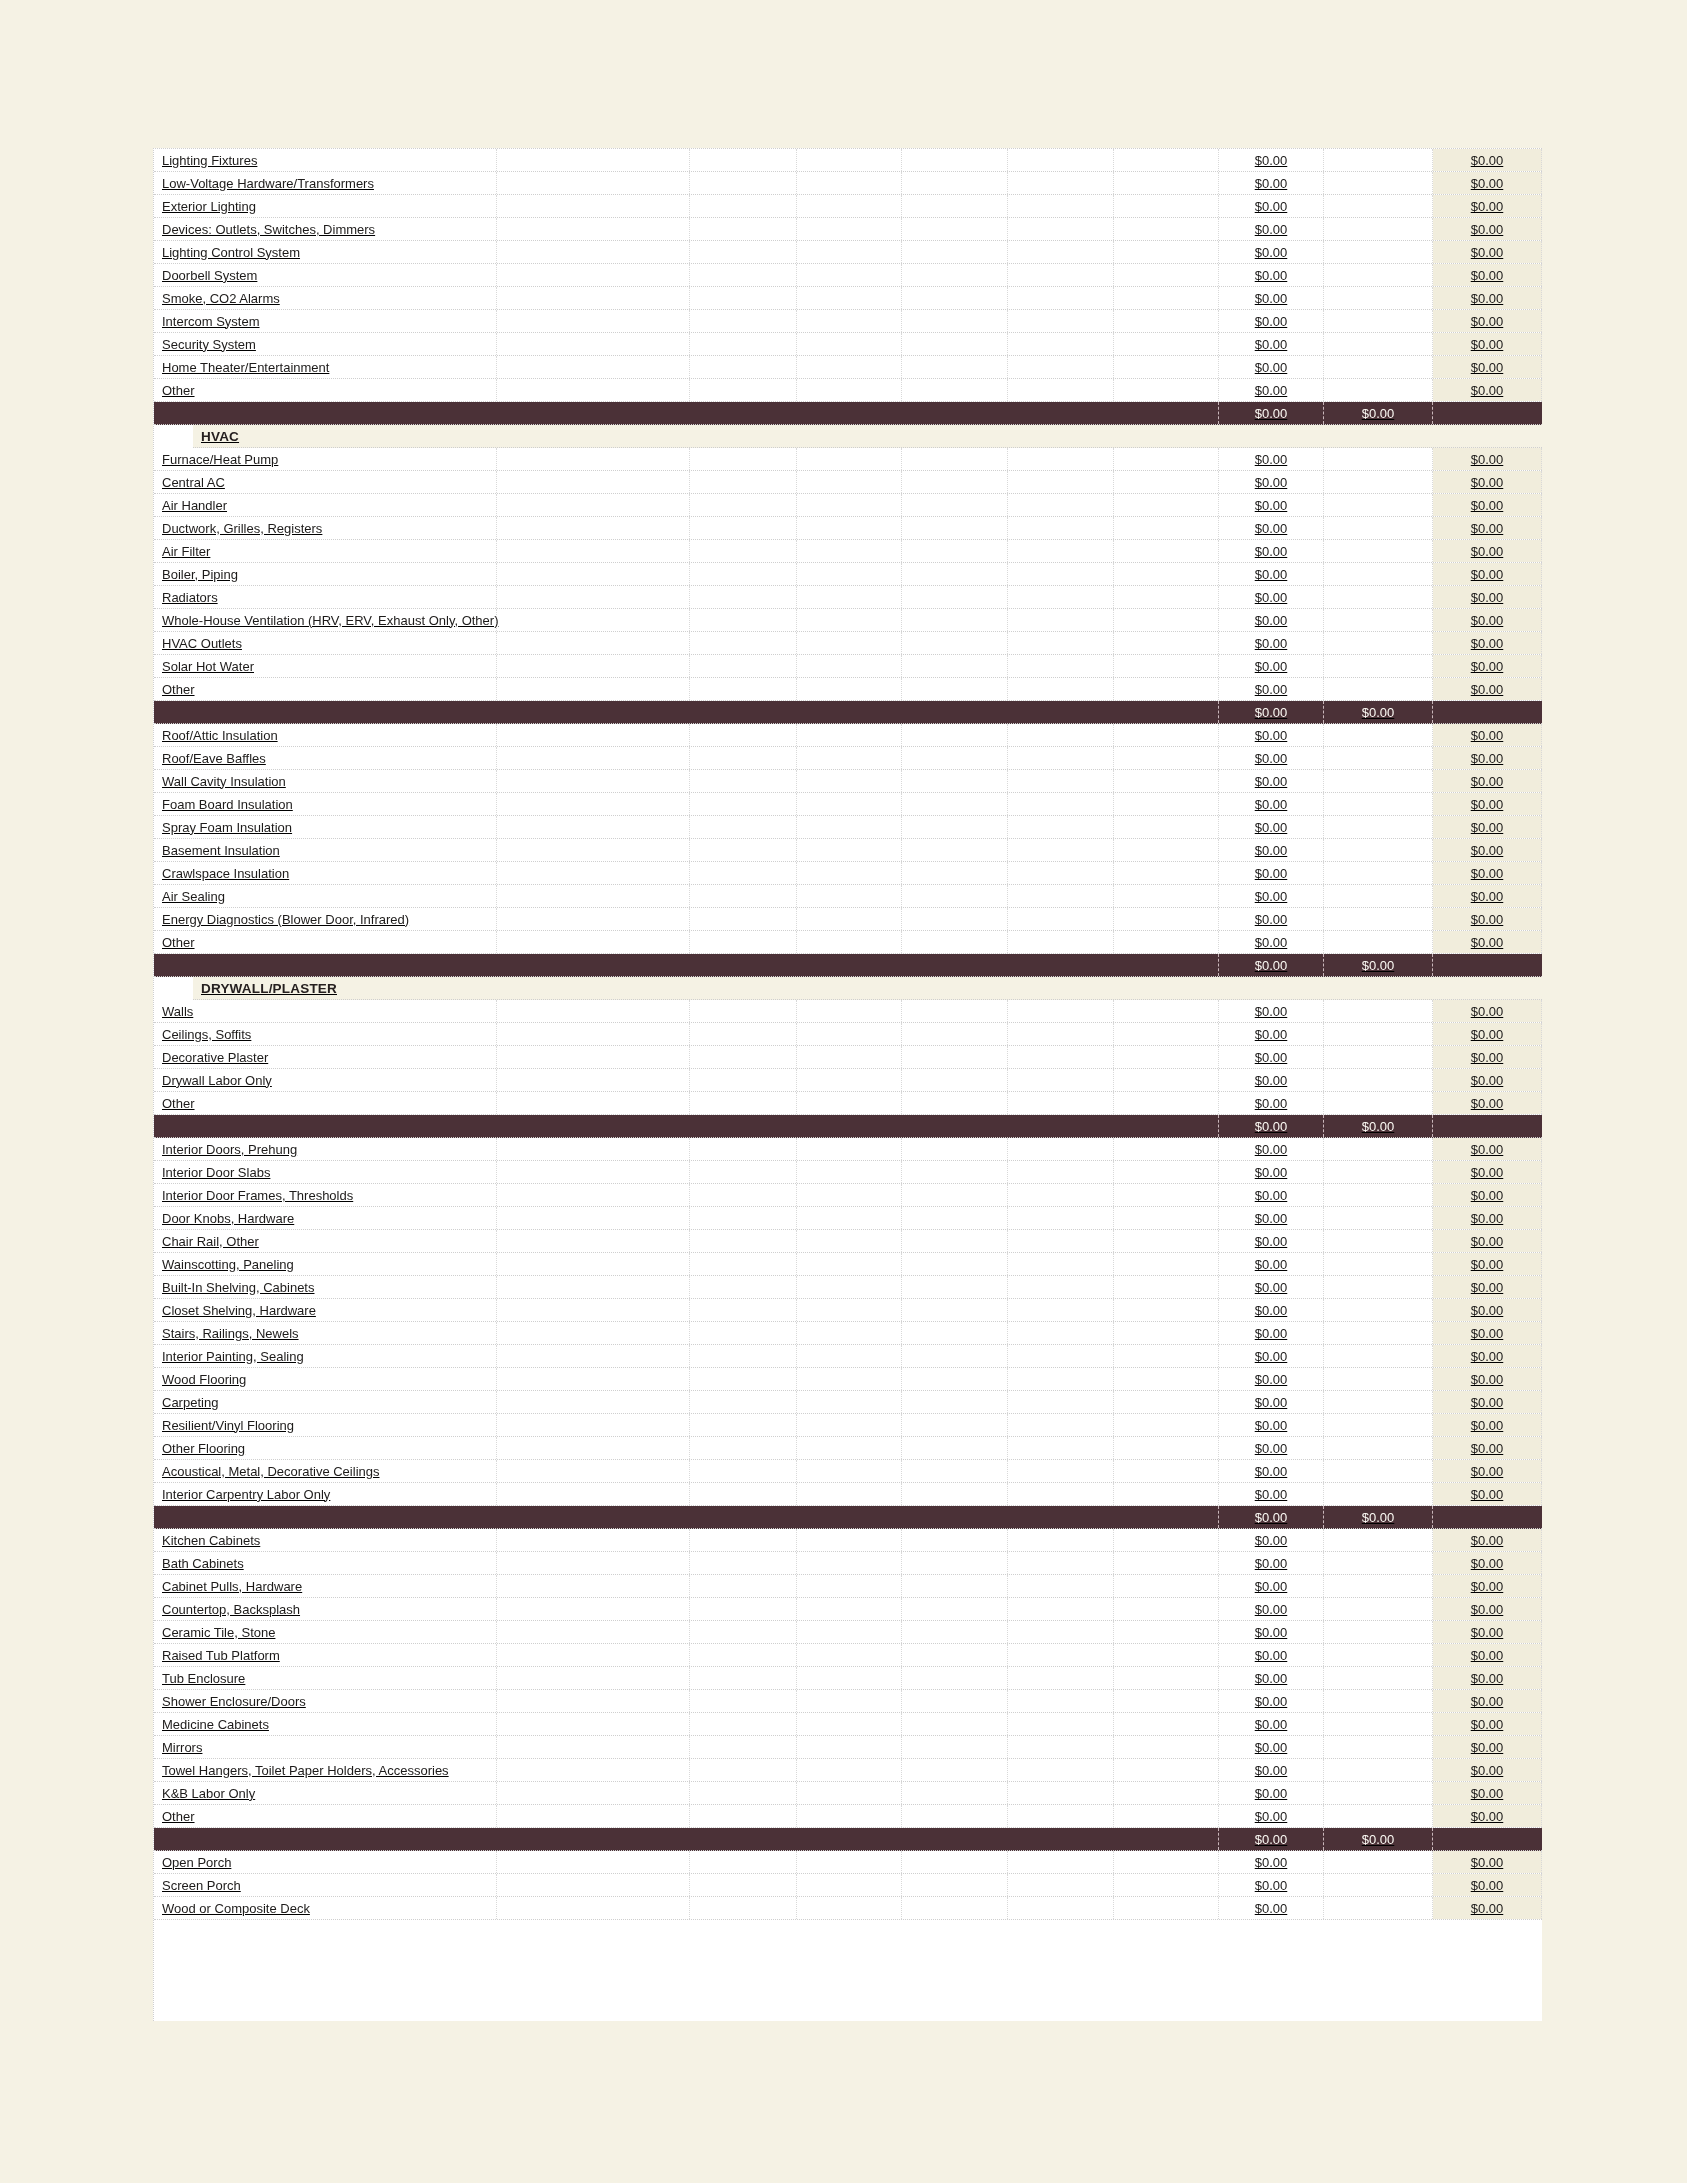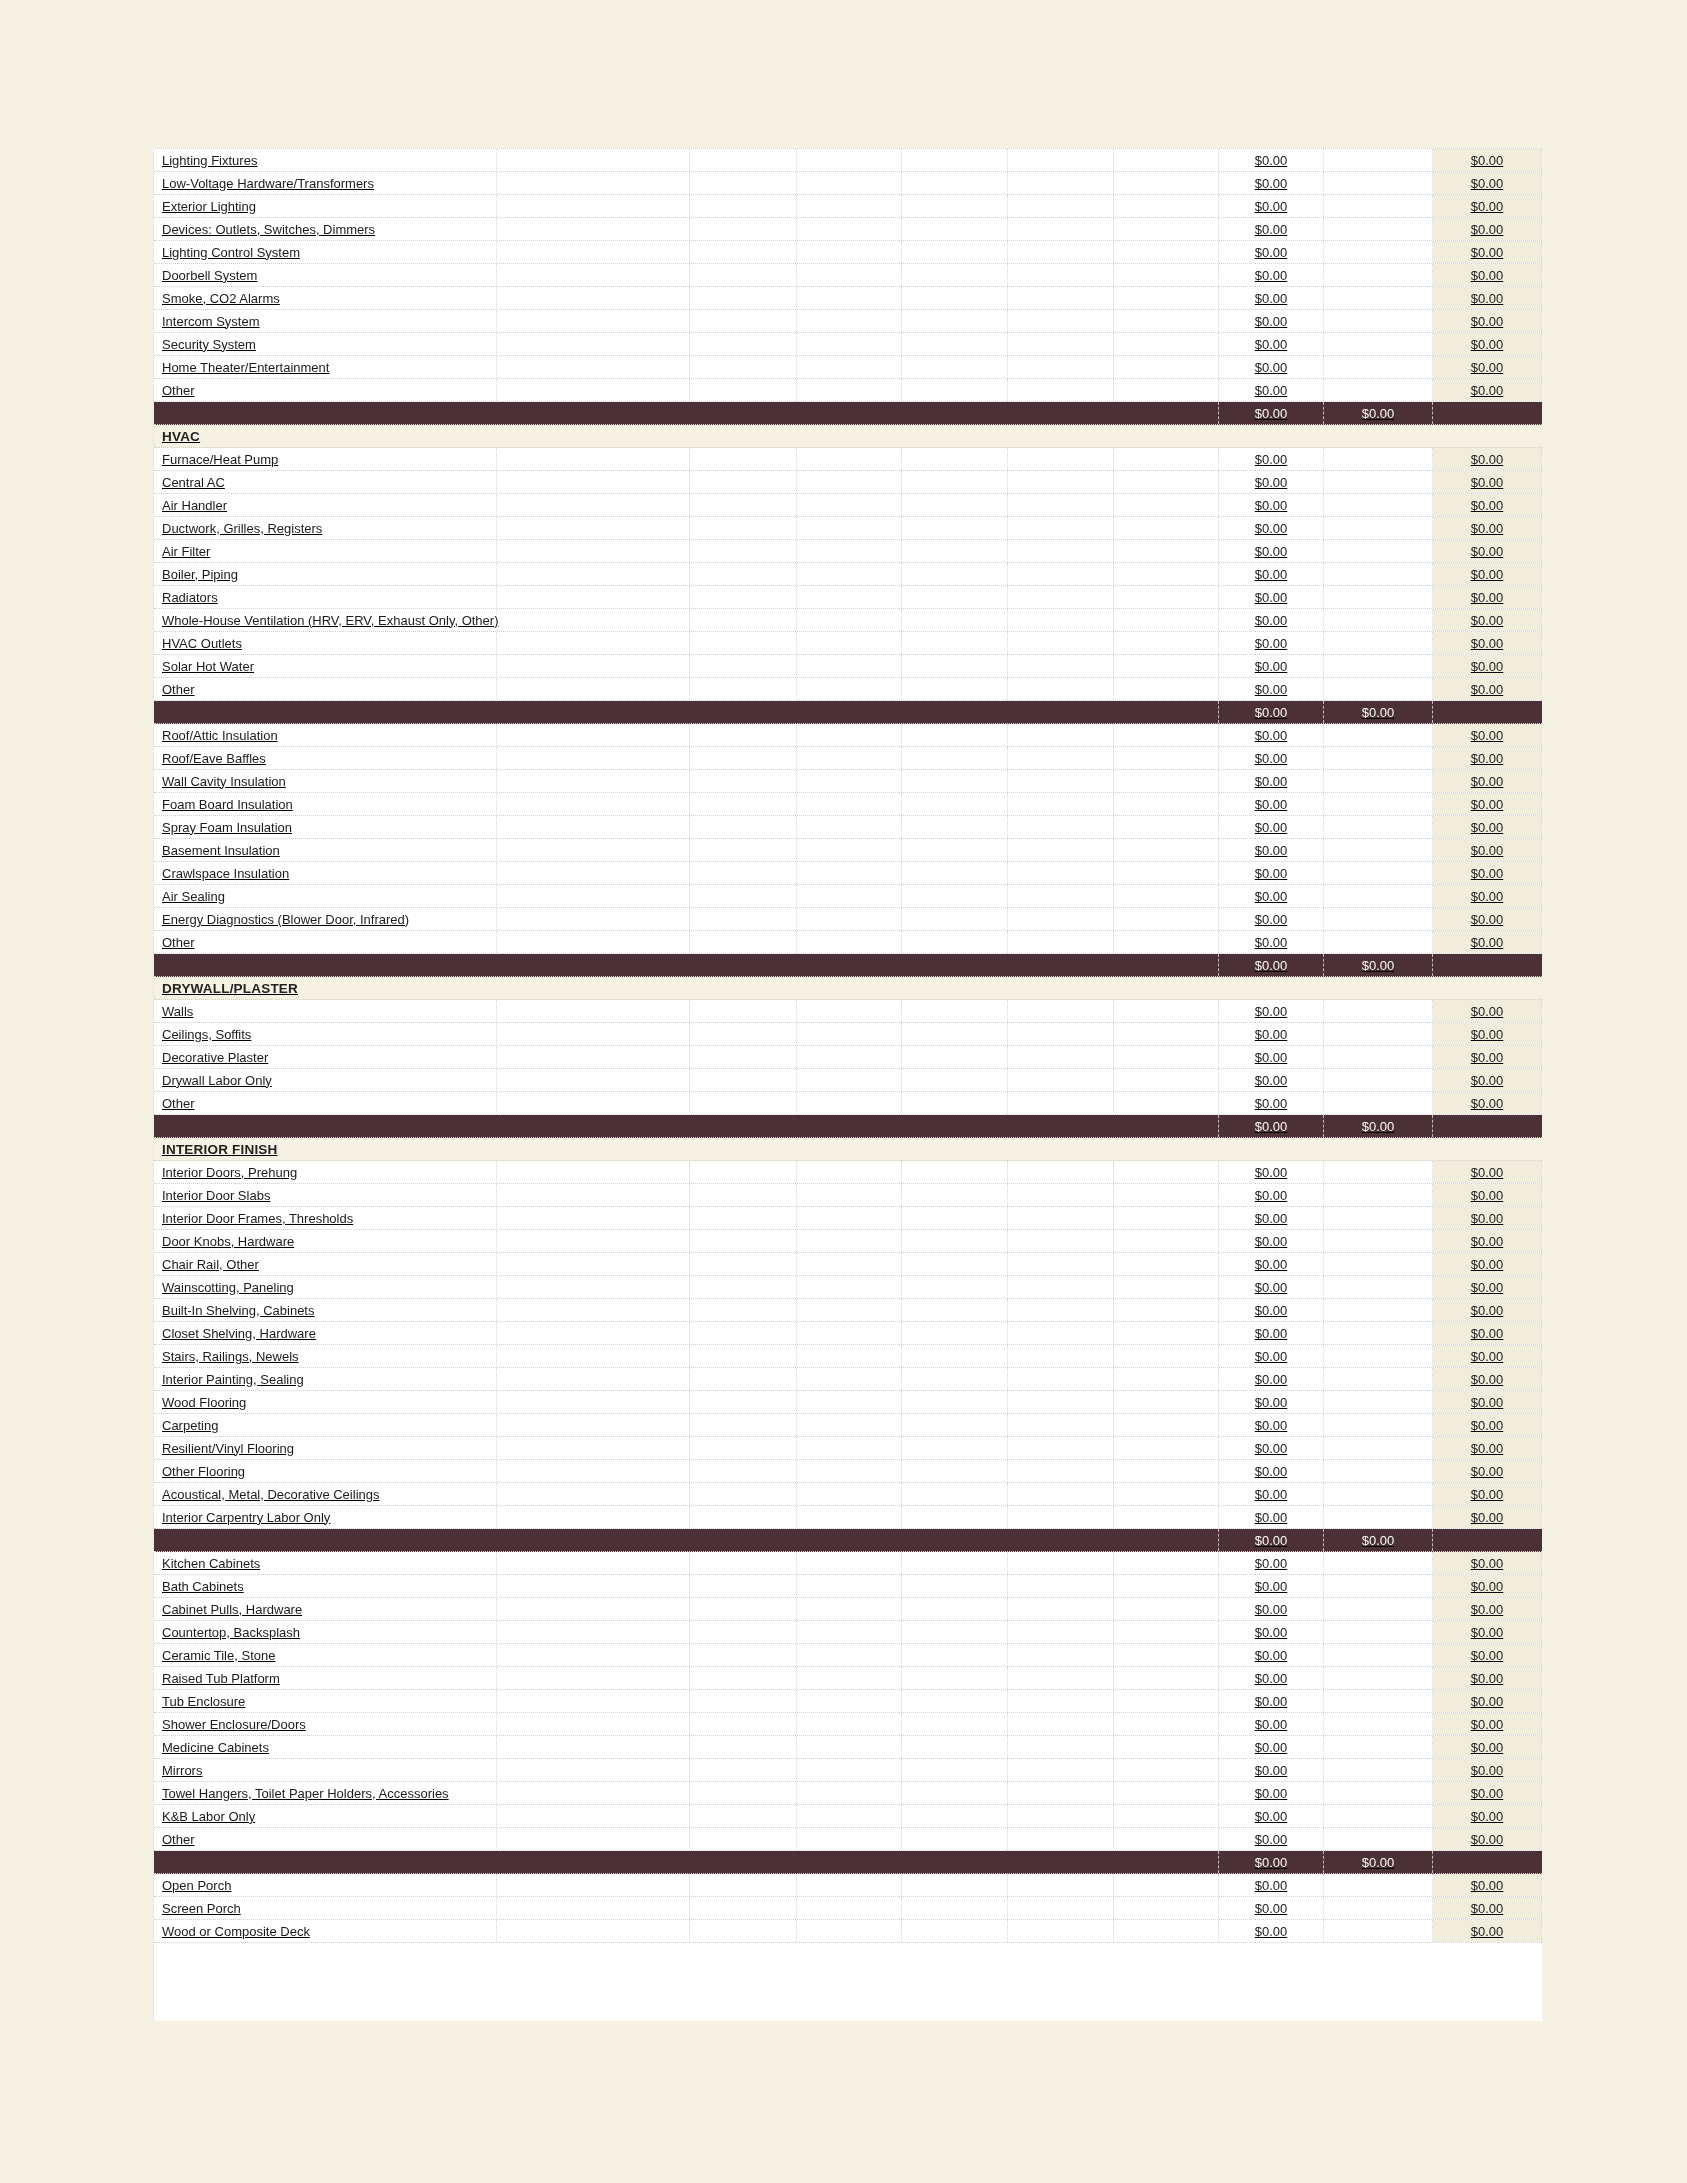--- a/index.html
+++ b/index.html
@@ -42,21 +42,21 @@
   .item { background: #ffffff; }
   .item .c10 { background: var(--accent-column-bg, #f1eddc); }
   .label {
     font-size: 13px; color: var(--label-text, #1d1b1a);
     padding-left: 8px; justify-content: flex-start;
   }
   .val {
     font-size: 13px; color: var(--label-text, #1d1b1a);
     justify-content: center; text-align: center;
   }
-  .header-row { background: var(--page-bg, #f5f2e4); }
+  .header-row { background: var(--page-bg, #f5f2e4); margin-left: 39px; }
   .header-cell {
     width: 1388px; border-right: none;
     font-weight: bold; font-size: 13.5px; letter-spacing: 0.2px;
     color: var(--header-text, #262020); padding-left: 8px;
   }
   .subtotal { background: var(--subtotal-band-bg, #4b3137); }
   .subtotal .cell { border-right: none; }
   .subtotal .spacer { width: 1064px; }
   .subtotal .c8, .subtotal .c9, .subtotal .c10 {
     border-left: 0.7px dashed var(--band-dash, #c9b6ba);
@@ -535,23 +535,20 @@
         <div class="cell c8 val">$0.00</div>
         <div class="cell c9"></div>
         <div class="cell c10 val">$0.00</div>
       </div>
       <div class="row subtotal">
         <div class="cell spacer"></div>
         <div class="cell c8 val">$0.00</div>
         <div class="cell c9 val">$0.00</div>
         <div class="cell c10"></div>
       </div>
-      <div class="row header-row">
-        <div class="cell header-cell label">INTERIOR FINISH</div>
-      </div>
       <div class="row item">
         <div class="cell c1 label">Interior Doors, Prehung</div>
         <div class="cell c2"></div>
         <div class="cell c3"></div>
         <div class="cell c4"></div>
         <div class="cell c5"></div>
         <div class="cell c6"></div>
         <div class="cell c7"></div>
         <div class="cell c8 val">$0.00</div>
         <div class="cell c9"></div>

